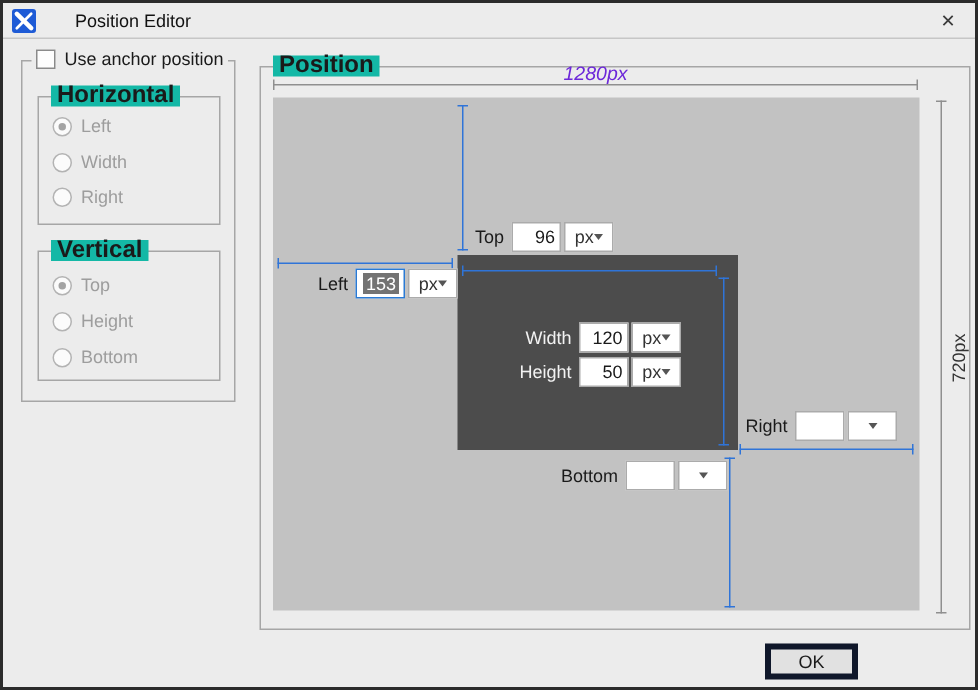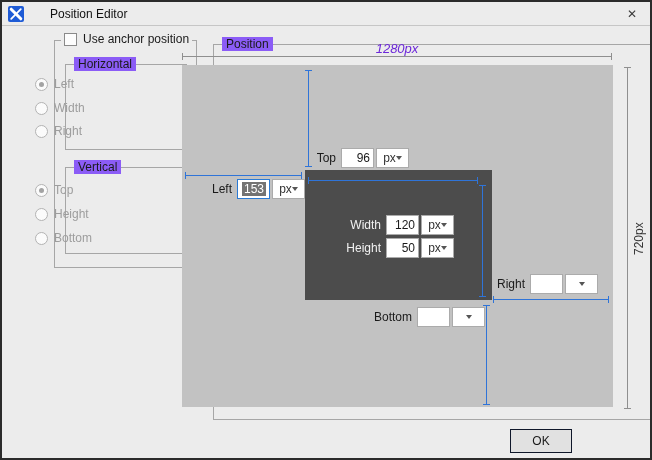--- a/index.html
+++ b/index.html
@@ -7,23 +7,23 @@
   .dialog{position:relative;width:652px;height:460px;background:#ececec;
     border:2px solid #2b2b2b;overflow:hidden;font-size:12px;color:#1a1a1a;}
   
   .titlebar{position:absolute;left:0;top:0;right:0;height:24px;background:#ececec;
     border-bottom:1px solid #c6c6c6;display:flex;align-items:center;padding:0 6px;gap:20px;}
   .app-icon{width:16px;height:16px;margin-right:6px;display:inline-flex;}
   .title-text{font-size:12px;color:#111;}
   .close-btn{position:absolute;right:4px;top:0;width:28px;height:23px;display:flex;
     align-items:center;justify-content:center;color:#3c3c3c;font-size:12px;cursor:default;}
   
-  .groupbox{position:absolute;border:1px solid #a6a6a6;margin-left:40px;}
-  .gcaption{position:absolute;top:-8px;left:8px;background:#8b5cf6;padding:0 4px;
-    font-size:12px;color:#1a1a1a;line-height:14px;}
+  .groupbox{position:absolute;border:1px solid #a6a6a6;}
+  .gcaption{position:absolute;top:-8px;left:8px;background:#14b8a6;padding:0 4px;
+    font-size:16px;color:#1a1a1a;line-height:14px;font-weight:bold;}
   
   .check-caption{position:absolute;display:flex;align-items:center;gap:6px;
     background:#ececec;padding:0 3px;}
   .checkbox{width:13px;height:13px;background:#fdfdfd;border:1px solid #8a8a8a;}
   
   .radio-row{position:absolute;display:flex;align-items:center;gap:6px;height:14px;}
   .radio{width:13px;height:13px;border-radius:50%;background:#fbfbfb;border:1px solid #b3b3b3;
     position:relative;}
   .radio.selected::after{content:'';position:absolute;left:3px;top:3px;width:5px;height:5px;
     border-radius:50%;background:#a3a3a3;}
@@ -47,21 +47,21 @@
   .field.on-dark .flabel{color:#f2f2f2;}
   .numbox{width:33px;height:20px;background:#fff;border:1px solid #ababab;
     display:flex;align-items:center;justify-content:flex-end;padding:0 3px;color:#1a1a1a;}
   .numbox.focused{border-color:#2a7ad4;}
   .sel-text{background:#737373;color:#fff;padding:0 2px;}
   .unitbox{width:33px;height:20px;background:#fff;border:1px solid #ababab;margin-left:2px;
     display:flex;align-items:center;justify-content:center;padding:0 5px;color:#333;}
   .dd-arrow{width:0;height:0;border-left:3.5px solid transparent;
     border-right:3.5px solid transparent;border-top:4px solid #555;}
   
-  .btn{position:absolute;height:24px;background:#e1e1e1;border:1px solid #0f172a;
+  .btn{position:absolute;height:24px;background:#e1e1e1;border:4px solid #0f172a;
     display:flex;align-items:center;justify-content:center;font-size:12px;color:#1a1a1a;cursor:default;}
   .rot-label{position:absolute;transform:rotate(-90deg);transform-origin:center;
     font-size:12px;color:#333;white-space:nowrap;}
 </style>
 </head>
 <body>
 
 <div class="dialog">
 
   <div class="titlebar">

